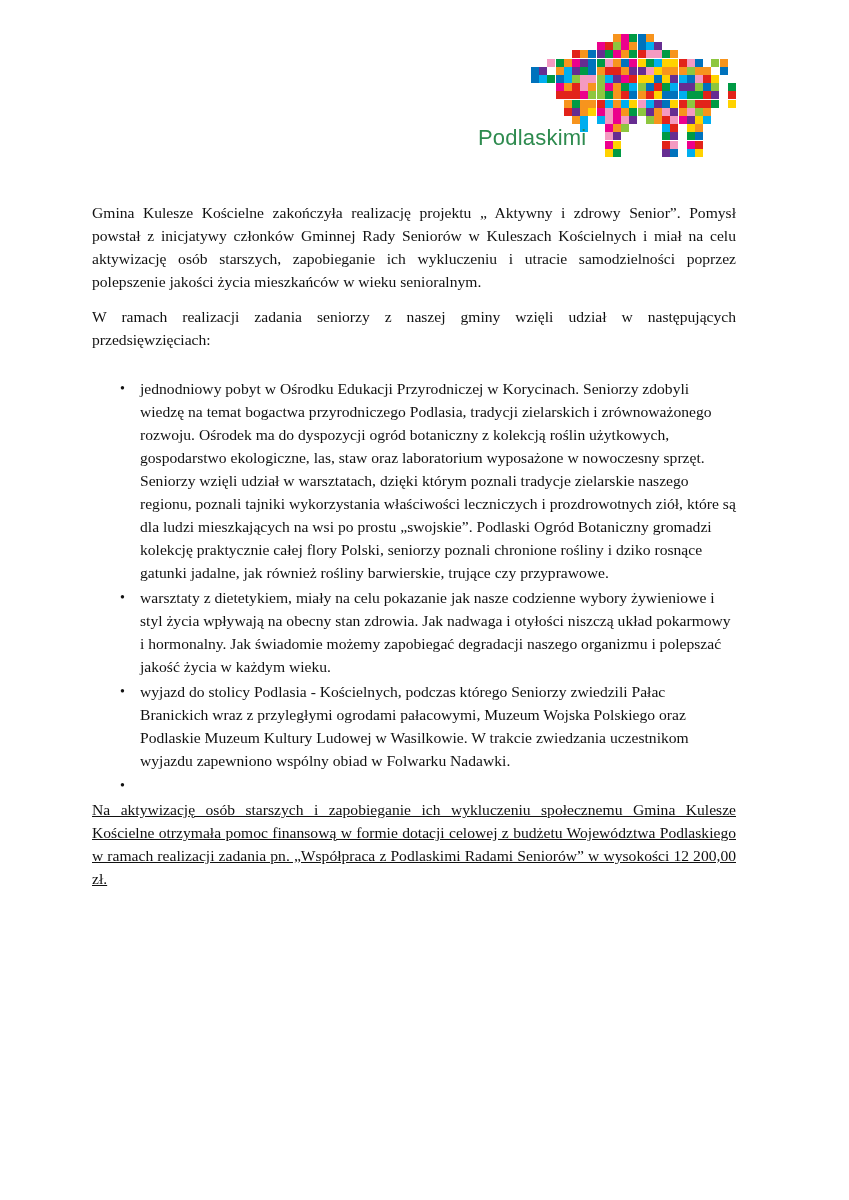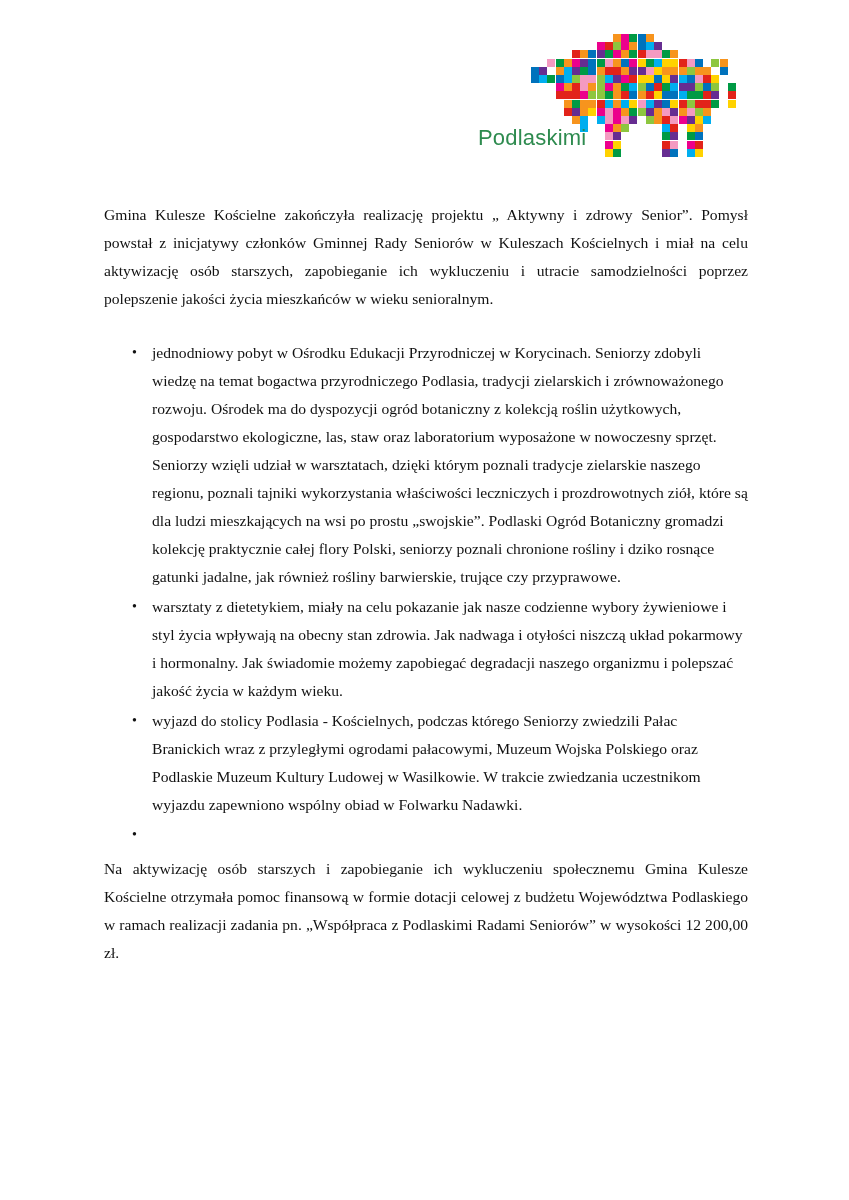--- a/index.html
+++ b/index.html
@@ -3,27 +3,27 @@
   <meta charset="utf-8">
   <style>
     html, body { margin: 0; padding: 0; background: #ffffff; }
     body { width: 849px; height: 1200px; position: relative; overflow: hidden;
            font-family: "Liberation Serif", "DejaVu Serif", serif; color: #111; }
     .logo { position: absolute; left: 476px; top: 34px; width: 240px; height: 124px; }
     .logo-mosaic { position: absolute; left: 55px; top: 0; width: 180px; height: 124px; }
     .logo-mosaic .cell { position: absolute; width: 8px; height: 8px; }
     .logo-text { position: absolute; left: 2px; top: 91px; font-family: "Liberation Sans", "DejaVu Sans", sans-serif;
                  font-size: 22px; color: #2e8b4f; letter-spacing: 0.2px; }
-    .content { position: absolute; left: 104px; top: 201px; width: 644px; font-size: 15.6px; line-height: 28px; }
+    .content { position: absolute; left: 92px; top: 201px; width: 644px; font-size: 15.6px; line-height: 23px; }
     .para { margin: 0 0 12px 0; text-align: justify; }
     .para.left { text-align: left; }
     ul.bullets { list-style: none; margin: 26px 0 14px 0; padding: 0; }
     ul.bullets li { position: relative; padding-left: 48px; margin: 0 0 2px 0; text-align: left; }
     ul.bullets li .bullet { position: absolute; left: 28px; top: 0; font-size: 14px; }
-    .para.funding { margin-top: 36px; }
+    .para.funding { margin-top: 26px; text-decoration: underline; }
   </style>
 </head>
 <body>
 
 <div class="logo">
   <div class="logo-mosaic" id="mosaic">
       <div class="cell" style="left: 82px; top: 0px; background: rgb(247, 148, 29);"></div>
       <div class="cell" style="left: 90.2px; top: 0px; background: rgb(236, 0, 140);"></div>
       <div class="cell" style="left: 98.4px; top: 0px; background: rgb(0, 154, 68);"></div>
       <div class="cell" style="left: 106.6px; top: 0px; background: rgb(0, 114, 188);"></div>
@@ -235,20 +235,21 @@
       <div class="cell" style="left: 131.2px; top: 114.8px; background: rgb(102, 45, 145);"></div>
       <div class="cell" style="left: 139.4px; top: 114.8px; background: rgb(0, 114, 188);"></div>
       <div class="cell" style="left: 155.8px; top: 114.8px; background: rgb(0, 174, 239);"></div>
       <div class="cell" style="left: 164px; top: 114.8px; background: rgb(255, 210, 0);"></div>
     </div>
   <div class="logo-text">Podlaskimi</div>
 </div>
 
 <div class="content">
   <p class="para">Gmina Kulesze Kościelne zakończyła realizację projektu „ Aktywny i zdrowy Senior”. Pomysł powstał z inicjatywy członków Gminnej Rady Seniorów w Kuleszach Kościelnych i miał na celu aktywizację osób starszych, zapobieganie ich wykluczeniu i utracie samodzielności poprzez polepszenie jakości życia mieszkańców w wieku senioralnym.</p>
+  <p class="para">W ramach realizacji zadania seniorzy z naszej gminy wzięli udział w następujących przedsięwzięciach:</p>
   <ul class="bullets">
     <li>
       <span class="bullet">•</span>
       <span>jednodniowy pobyt  w Ośrodku Edukacji Przyrodniczej w Korycinach. Seniorzy zdobyli  wiedzę na temat bogactwa przyrodniczego Podlasia, tradycji zielarskich i zrównoważonego rozwoju. Ośrodek ma do dyspozycji ogród botaniczny z kolekcją roślin użytkowych, gospodarstwo ekologiczne, las, staw oraz laboratorium wyposażone w nowoczesny sprzęt. Seniorzy wzięli udział w warsztatach, dzięki którym poznali  tradycje zielarskie  naszego regionu, poznali tajniki  wykorzystania właściwości leczniczych i prozdrowotnych ziół, które są dla ludzi mieszkających na wsi  po prostu „swojskie”. Podlaski Ogród Botaniczny gromadzi kolekcję praktycznie całej flory Polski, seniorzy poznali  chronione rośliny  i dziko rosnące gatunki jadalne, jak również rośliny barwierskie, trujące czy przyprawowe.</span>
     </li>
     <li>
       <span class="bullet">•</span>
       <span> warsztaty z dietetykiem, miały na celu pokazanie jak nasze codzienne wybory żywieniowe i styl życia wpływają na obecny stan zdrowia.  Jak nadwaga i otyłości niszczą układ pokarmowy i hormonalny. Jak świadomie możemy zapobiegać degradacji naszego organizmu i  polepszać jakość życia w każdym wieku.</span>
     </li>
     <li>

